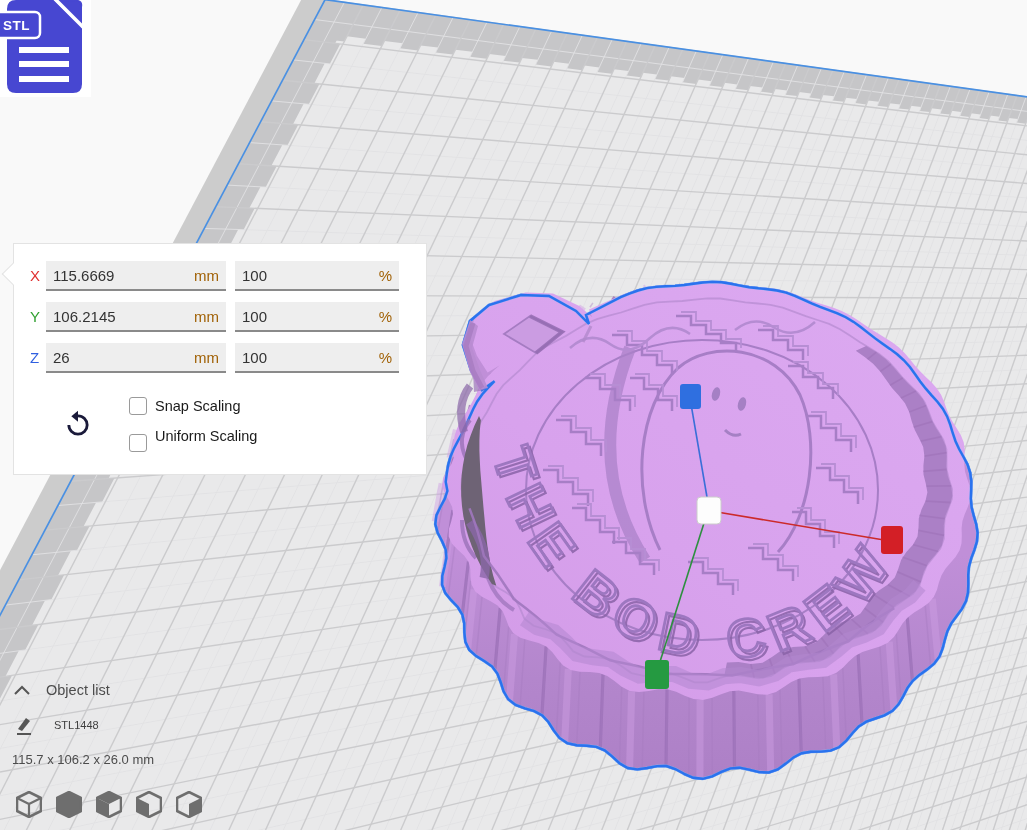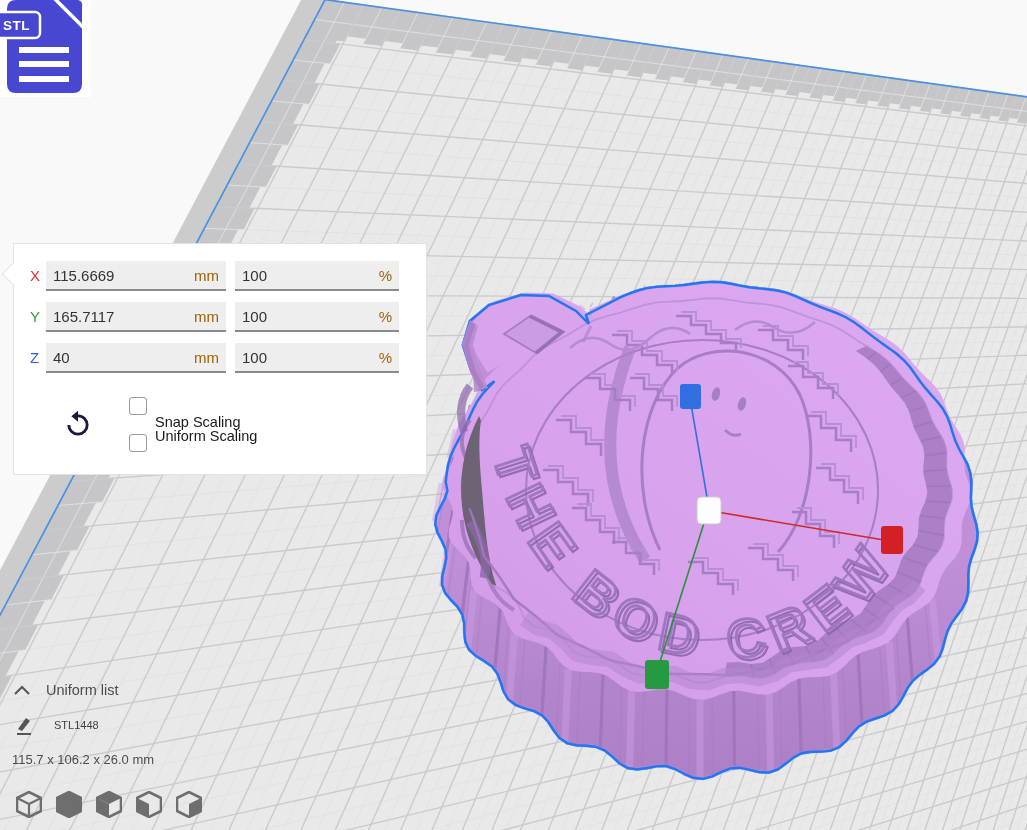--- a/index.html
+++ b/index.html
@@ -398,53 +398,53 @@
         <span class="unit">mm</span>
       </div>
     <div class="field f2">
         <span class="val">100</span>
         <span class="unit">%</span>
       </div>
   </div>
   <div class="row" style="left:0;top:58px;width:100%">
     <span class="axlabel" style="color:#30a030">Y</span>
     <div class="field f1">
-        <span class="val">165.7117</span>
+        <span class="val">106.2145</span>
         <span class="unit">mm</span>
       </div>
     <div class="field f2">
         <span class="val">100</span>
         <span class="unit">%</span>
       </div>
   </div>
   <div class="row" style="left:0;top:99px;width:100%">
     <span class="axlabel" style="color:#3060e0">Z</span>
     <div class="field f1">
-        <span class="val">40</span>
+        <span class="val">26</span>
         <span class="unit">mm</span>
       </div>
     <div class="field f2">
         <span class="val">100</span>
         <span class="unit">%</span>
       </div>
   </div>
   <svg width="30" height="30" style="position:absolute;left:49px;top:166px" viewBox="0 0 36 36">
     <path d="M 7,18 A 11,11 0 1 0 18,7 L 14,7" fill="none" stroke="#1a1a3a" stroke-width="3.4"></path>
     <polygon points="18,1 18,14 10,7.5" fill="#1a1a3a"></polygon>
   </svg>
   <div class="cb" style="top:153px"></div>
-  <div class="cblabel" style="top:170px">Snap Scaling</div>
+  <div class="cblabel" style="top:154px">Snap Scaling</div>
   <div class="cb" style="top:190px"></div>
   <div class="cblabel" style="top:184px">Uniform Scaling</div>
 </div>
 <div id="blabels">
   <svg width="18" height="12" style="position:absolute;left:13px;top:684px" viewBox="0 0 18 12">
     <path d="M 2,10 L 9,3 L 16,10" fill="none" stroke="#555" stroke-width="2"></path>
   </svg>
-  <div style="position:absolute;left:46px;top:682px;font-size:14.5px">Uniform list</div>
+  <div style="position:absolute;left:46px;top:682px;font-size:14.5px">Object list</div>
   <svg width="20" height="20" style="position:absolute;left:15px;top:716px" viewBox="0 0 20 20">
     <path d="M 3,13 L 11,2 L 15,5 L 7,15 Z" fill="#555"></path>
     <path d="M 2,18 H 16" stroke="#555" stroke-width="2"></path>
   </svg>
   <div style="position:absolute;left:54px;top:719px;font-size:11px;color:#3f3f3f">STL1448</div>
   <div style="position:absolute;left:12px;top:752px;font-size:13px">115.7 x 106.2 x 26.0 mm</div>
 </div>
 <svg width="26" height="27" style="position:absolute;left:16px;top:791px" viewBox="0 0 26 27">
     <polygon points="13,1 25,7 25,20 13,26 1,20 1,7" fill="none" stroke="#6e6e6e" stroke-width="2.6" stroke-linejoin="round"></polygon>
     <path d="M 1,7 L 13,13 L 25,7 M 13,13 V 26" fill="none" stroke="#6e6e6e" stroke-width="2.2"></path>

